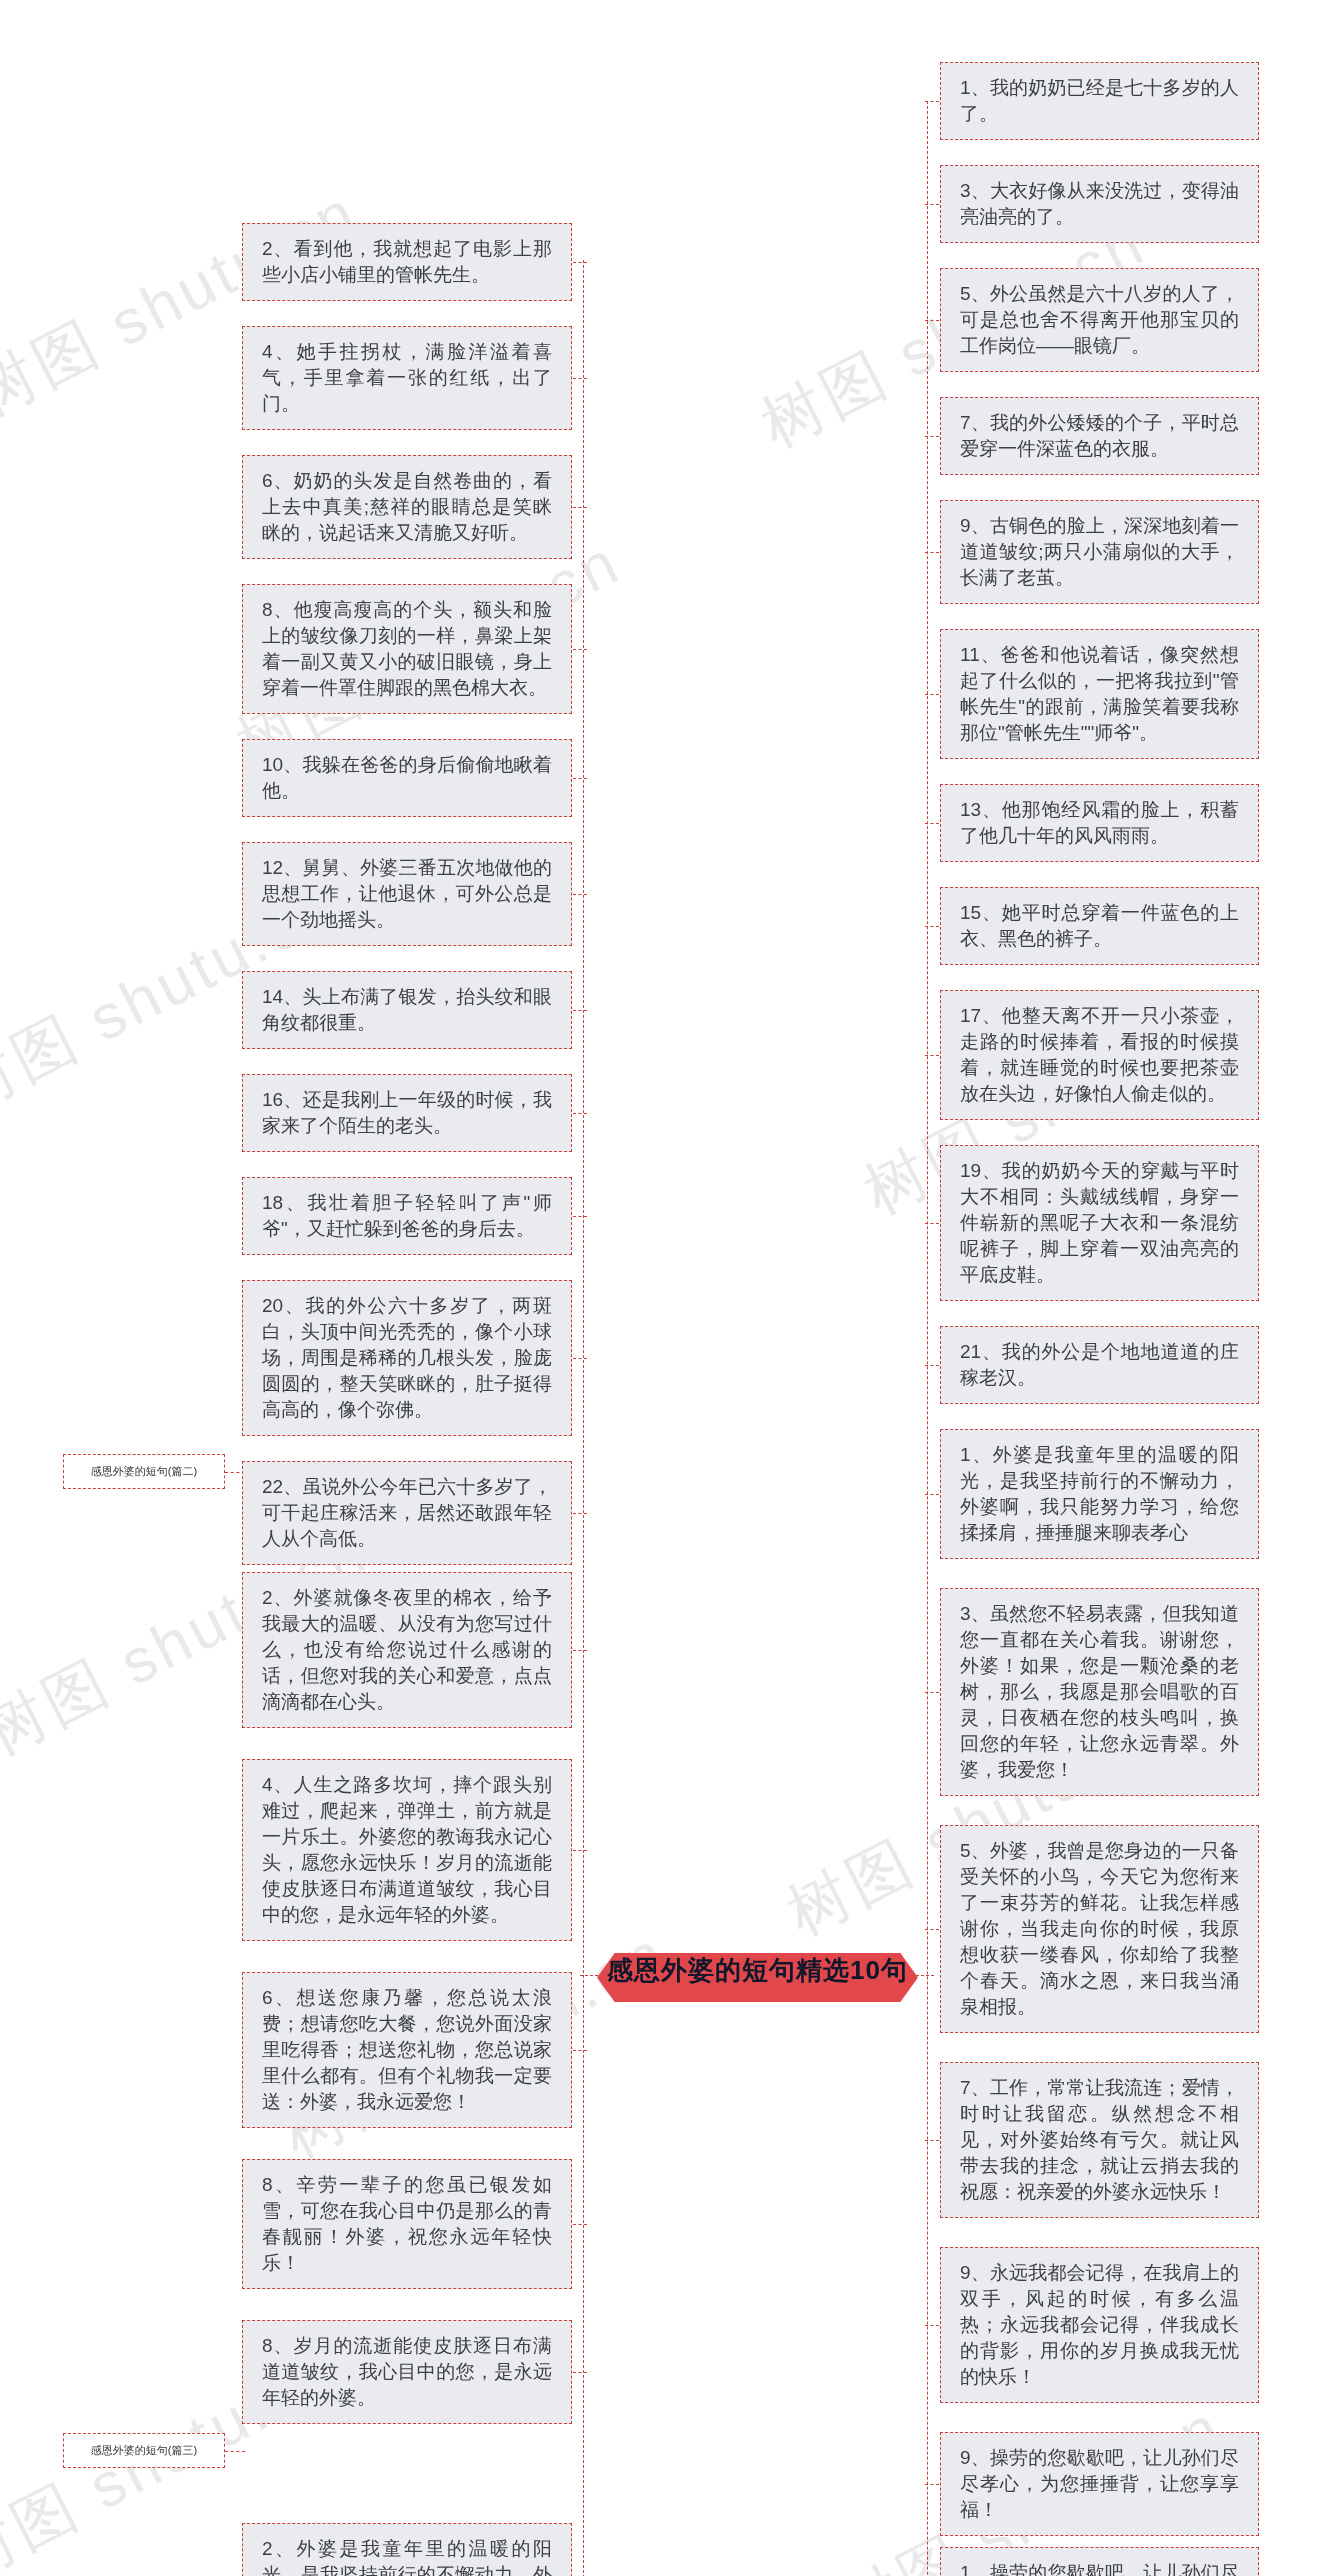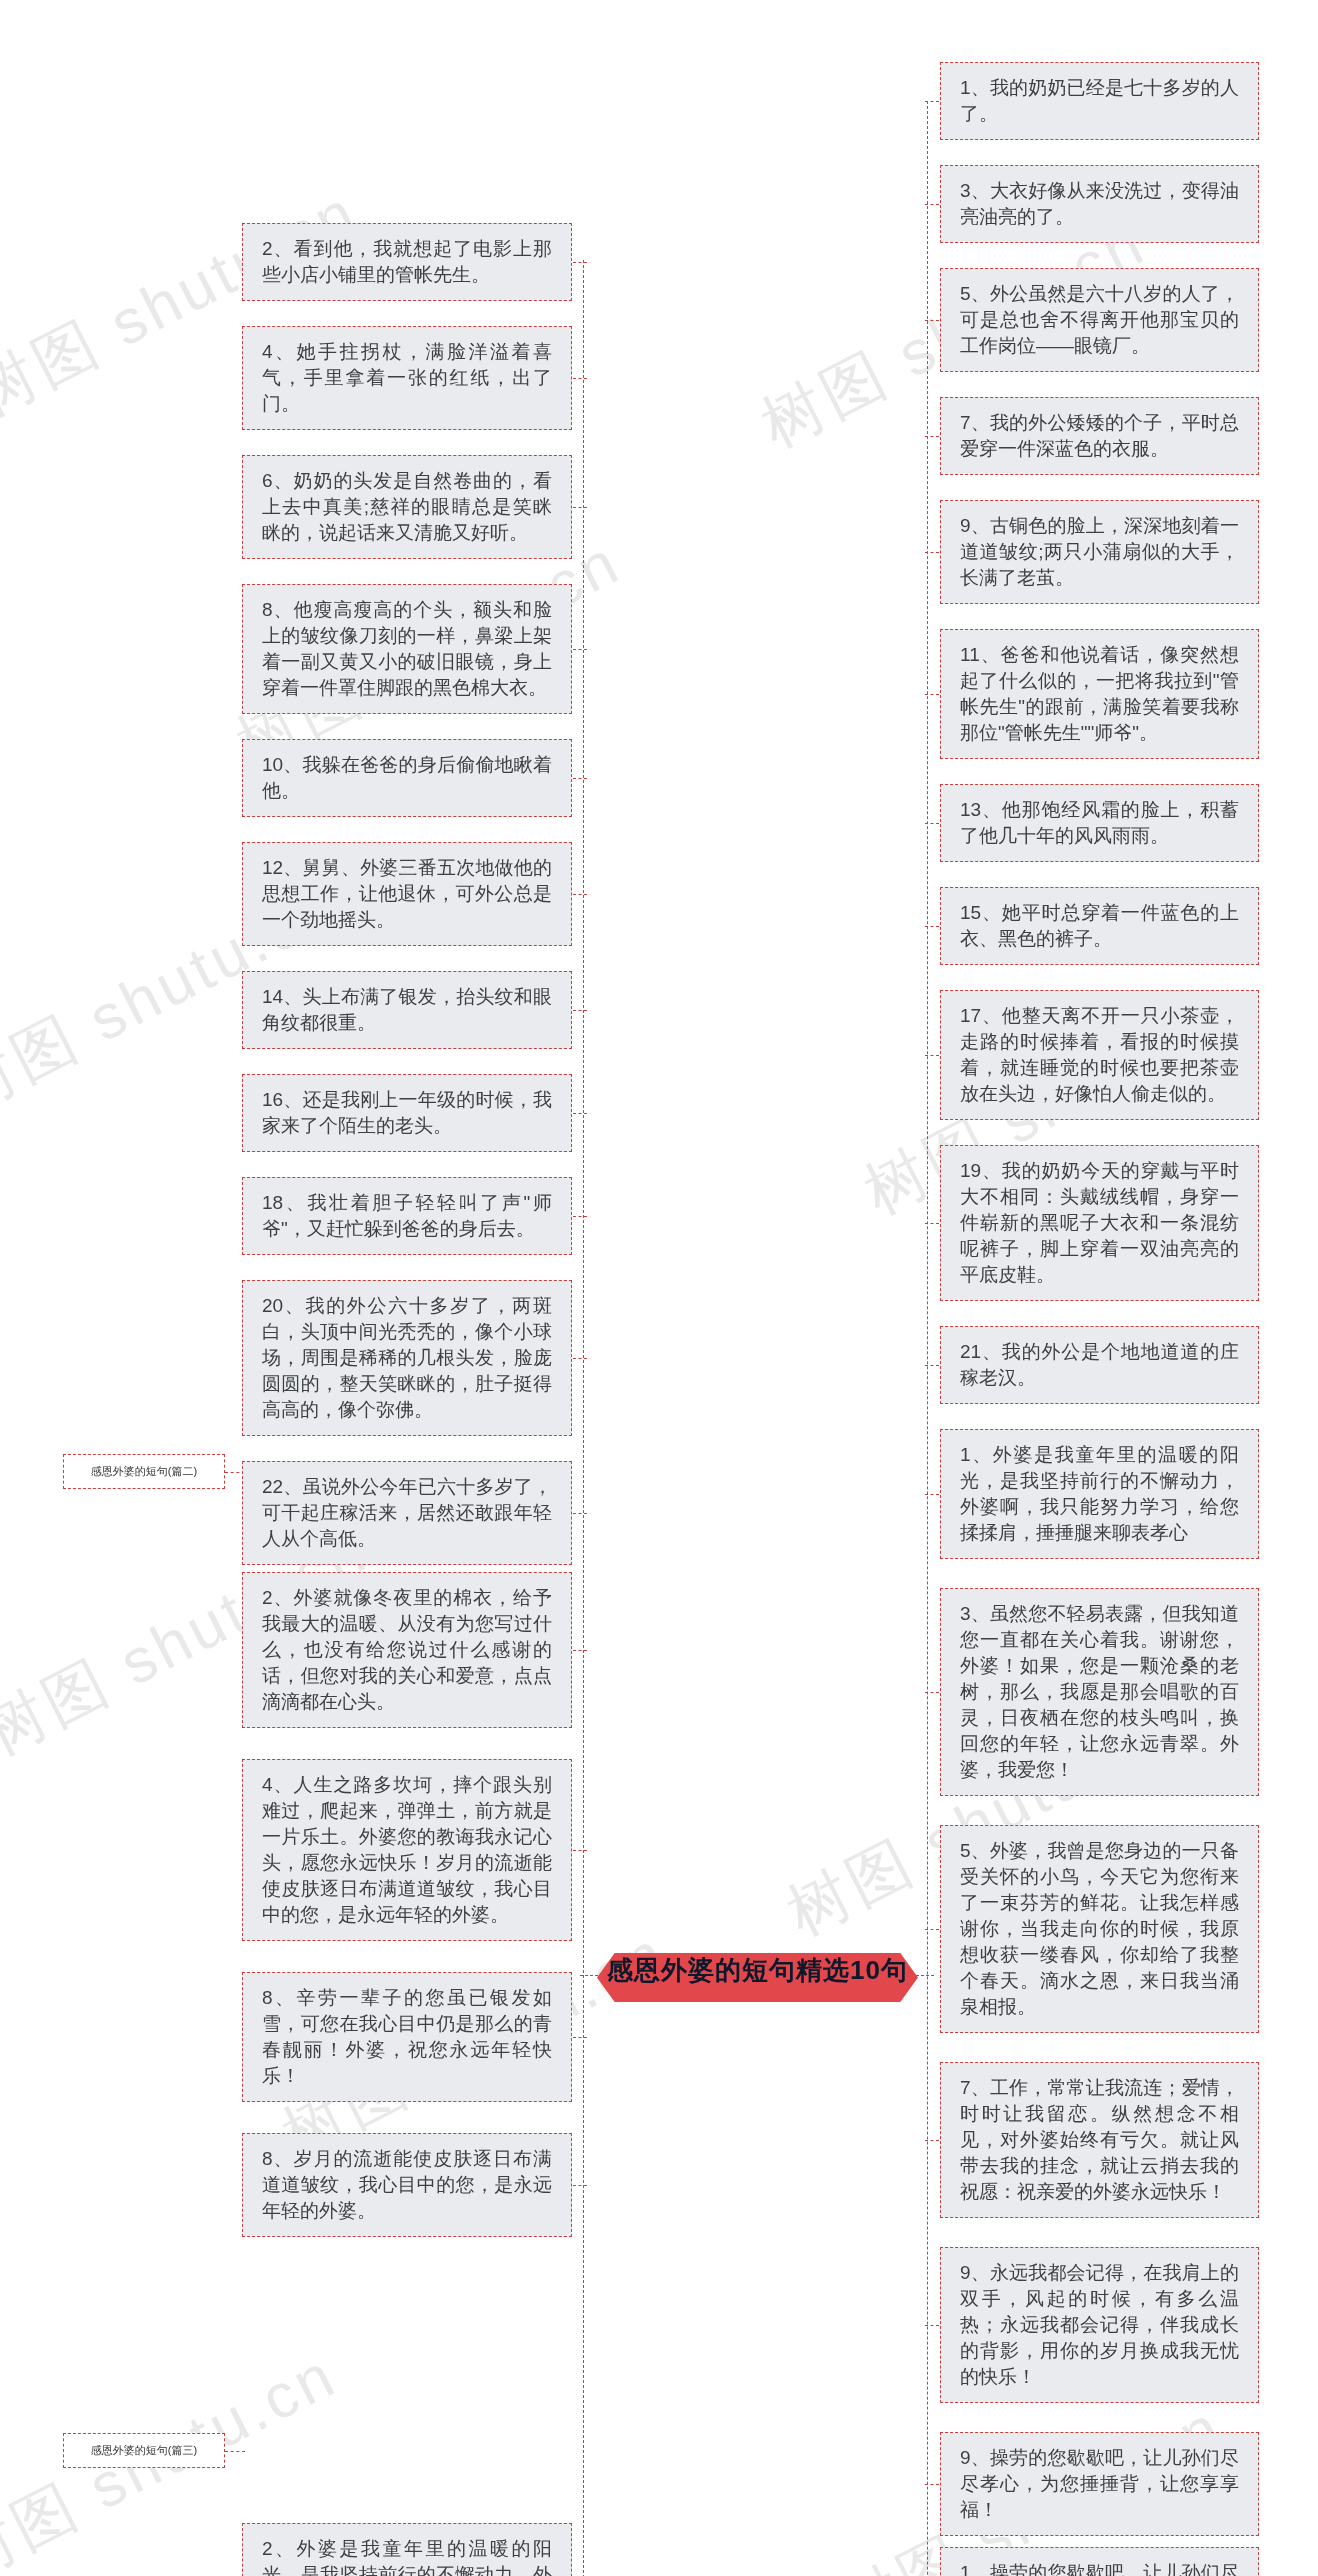--- a/index.html
+++ b/index.html
@@ -89,20 +89,21 @@
       <div class="node"><span>12、舅舅、外婆三番五次地做他的思想工作，让他退休，可外公总是一个劲地摇头。</span></div>
       <div class="node"><span>14、头上布满了银发，抬头纹和眼角纹都很重。</span></div>
       <div class="node"><span>16、还是我刚上一年级的时候，我家来了个陌生的老头。</span></div>
       <div class="node"><span>18、我壮着胆子轻轻叫了声"师爷"，又赶忙躲到爸爸的身后去。</span></div>
       <div class="node"><span>20、我的外公六十多岁了，两斑白，头顶中间光秃秃的，像个小球场，周围是稀稀的几根头发，脸庞圆圆的，整天笑眯眯的，肚子挺得高高的，像个弥佛。</span></div>
       <div class="node"><span>22、虽说外公今年已六十多岁了，可干起庄稼活来，居然还敢跟年轻人从个高低。</span></div>
     </div>
   <div class="col-section left" style="top:1532px;gap:31px;margin-top:40px;">
       <div class="node"><span>2、外婆就像冬夜里的棉衣，给予我最大的温暖、从没有为您写过什么，也没有给您说过什么感谢的话，但您对我的关心和爱意，点点滴滴都在心头。</span></div>
       <div class="node"><span>4、人生之路多坎坷，摔个跟头别难过，爬起来，弹弹土，前方就是一片乐土。外婆您的教诲我永记心头，愿您永远快乐！岁月的流逝能使皮肤逐日布满道道皱纹，我心目中的您，是永远年轻的外婆。</span></div>
+      <div class="node"><span>6、想送您康乃馨，您总说太浪费；想请您吃大餐，您说外面没家里吃得香；想送您礼物，您总说家里什么都有。但有个礼物我一定要送：外婆，我永远爱您！</span></div>
       <div class="node"><span>8、辛劳一辈子的您虽已银发如雪，可您在我心目中仍是那么的青春靓丽！外婆，祝您永远年轻快乐！</span></div>
       <div class="node"><span>8、岁月的流逝能使皮肤逐日布满道道皱纹，我心目中的您，是永远年轻的外婆。</span></div>
     </div>
   <div class="col-section left" style="top:2523px;gap:25px;">
       <div class="node"><span>2、外婆是我童年里的温暖的阳光，是我坚持前行的不懈动力，外婆啊，我只能努力学习，给您揉揉肩，捶捶腿来聊表孝心</span></div>
     </div>
 
   <div class="col-section right" style="top:62px;gap:25px;">
       <div class="node"><span>1、我的奶奶已经是七十多岁的人了。</span></div>
       <div class="node"><span>3、大衣好像从来没洗过，变得油亮油亮的了。</span></div>

